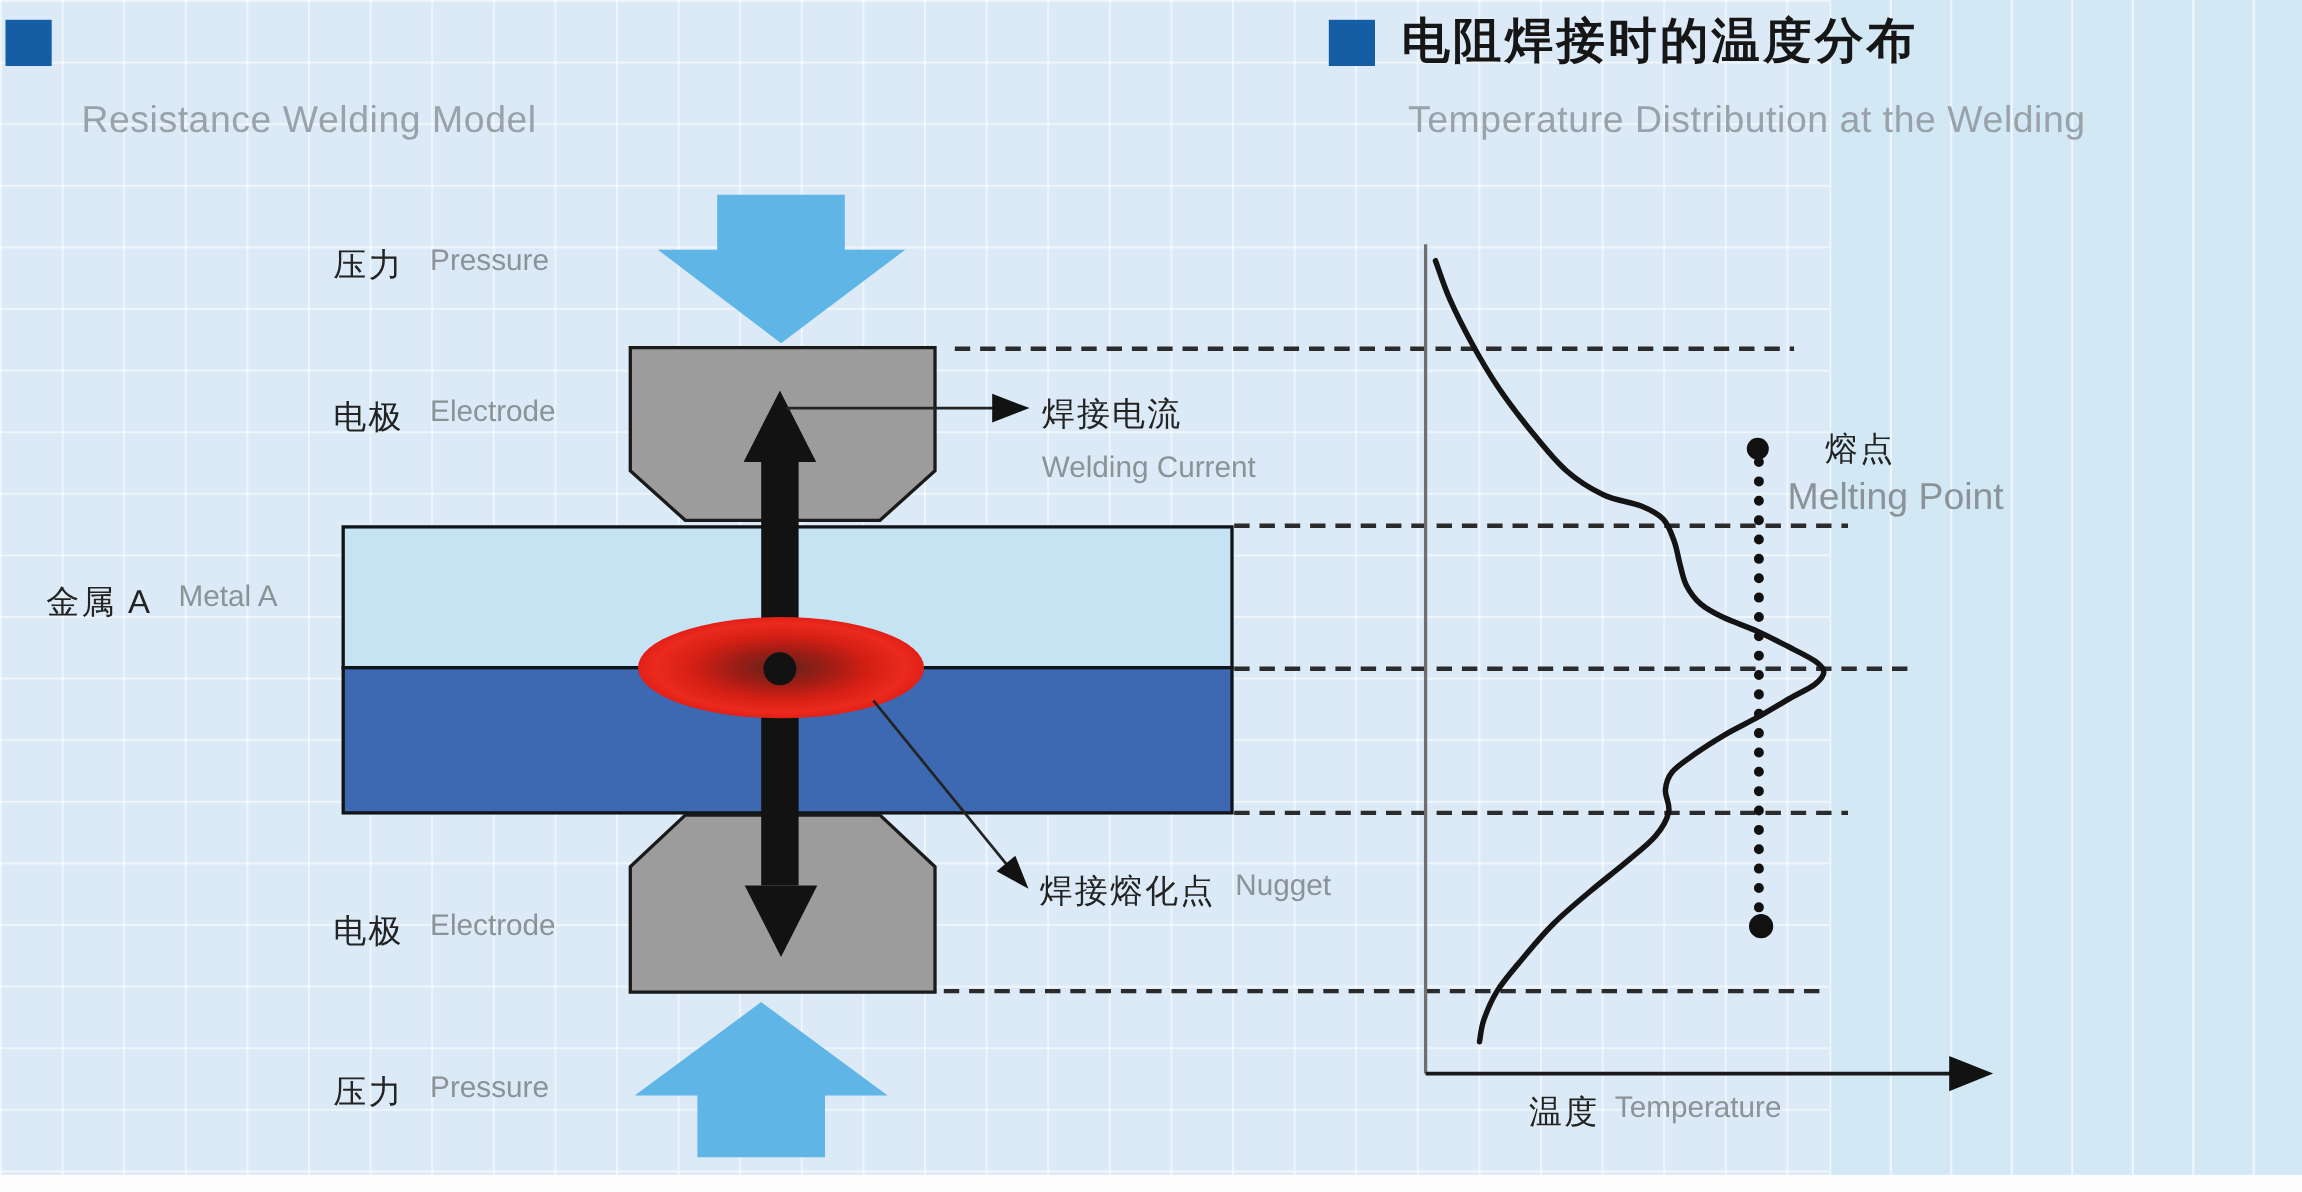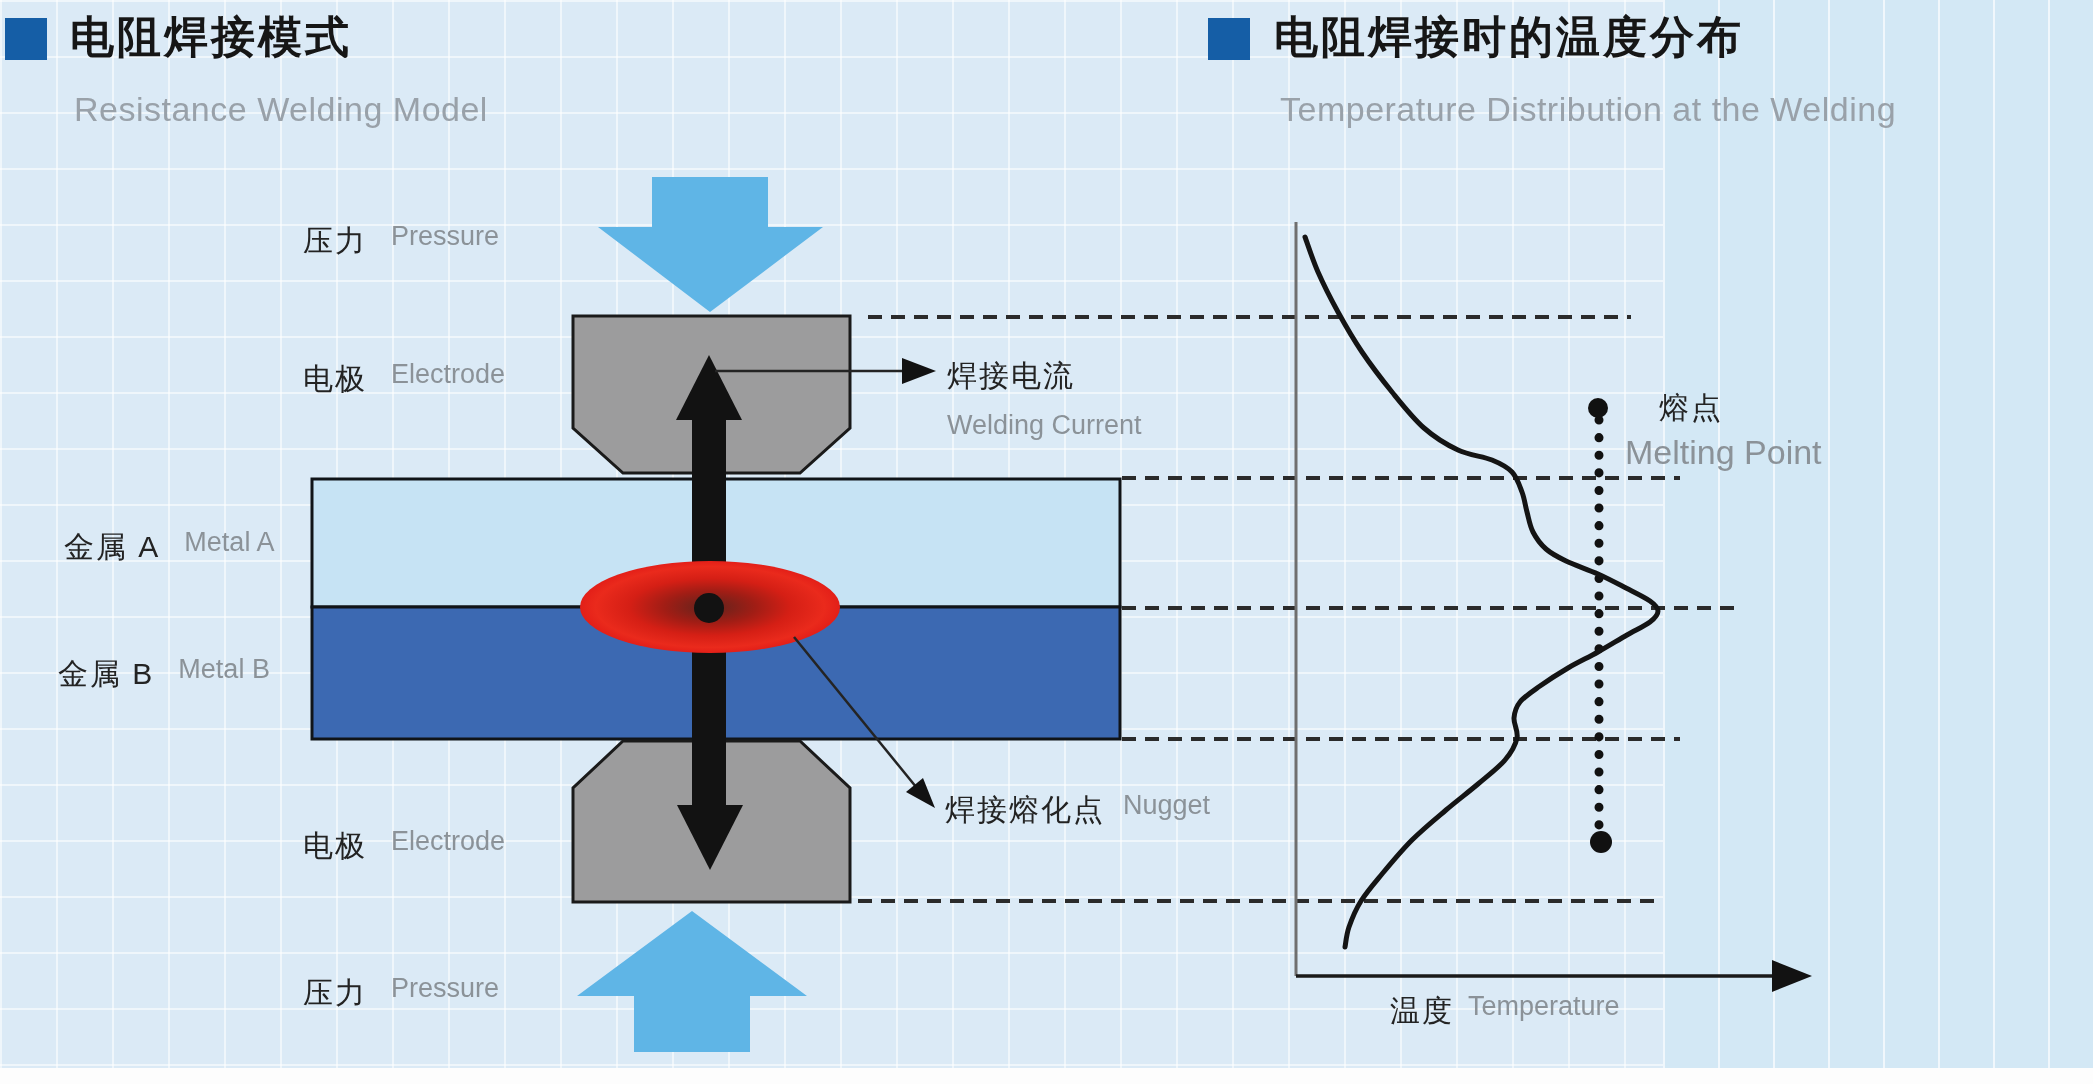--- a/index.html
+++ b/index.html
@@ -84,42 +84,37 @@
     <polygon points="1812,976 1772,960 1772,992" fill="#121212"></polygon>
 
     <line x1="1599" y1="420" x2="1599" y2="832" stroke="#111" stroke-width="9" stroke-linecap="round" stroke-dasharray="0.1 17.5"></line>
     <circle cx="1598" cy="408" r="10" fill="#111"></circle>
     <circle cx="1601" cy="842" r="11" fill="#111"></circle>
 
     <path id="temp-curve" d="M1305,237C1307.2,242.8 1312.5,259.5 1318,272C1323.5,284.5 1330.7,298.7 1338,312C1345.3,325.3 1353.0,338.7 1362,352C1371.0,365.3 1381.7,379.3 1392,392C1402.3,404.7 1413.0,418.3 1424,428C1435.0,437.7 1446.7,444.7 1458,450C1469.3,455.3 1483.0,456.3 1492,460C1501.0,463.7 1507.0,466.7 1512,472C1517.0,477.3 1519.5,485.3 1522,492C1524.5,498.7 1525.2,505.3 1527,512C1528.8,518.7 1529.8,525.8 1533,532C1536.2,538.2 1540.5,544.2 1546,549C1551.5,553.8 1557.3,556.8 1566,561C1574.7,565.2 1588.0,569.5 1598,574C1608.0,578.5 1617.3,583.5 1626,588C1634.7,592.5 1644.7,597.2 1650,601C1655.3,604.8 1658.0,607.5 1658,611C1658.0,614.5 1655.2,618.0 1650,622C1644.8,626.0 1635.7,630.0 1627,635C1618.3,640.0 1607.8,646.5 1598,652C1588.2,657.5 1577.7,662.3 1568,668C1558.3,673.7 1548.0,680.3 1540,686C1532.0,691.7 1524.3,696.7 1520,702C1515.7,707.3 1514.5,712.0 1514,718C1513.5,724.0 1518.5,731.0 1517,738C1515.5,745.0 1511.5,752.3 1505,760C1498.5,767.7 1487.8,775.7 1478,784C1468.2,792.3 1457.0,800.7 1446,810C1435.0,819.3 1422.7,829.3 1412,840C1401.3,850.7 1390.5,863.8 1382,874C1373.5,884.2 1366.5,892.2 1361,901C1355.5,909.8 1351.7,919.3 1349,927C1346.3,934.7 1345.7,943.7 1345,947" fill="none" stroke="#141414" stroke-width="5" stroke-linecap="round" stroke-linejoin="round"></path>
   </svg>
 
   <div class="title-sq" style="left:5px;top:18px;background:#155ea6;"></div>
-  <div class="txt h-title" style="left:70px;top:8px;">电阻焊接模式</div>
   <div class="txt h-sub" style="left:74px;top:90px;text-align:center;">Resistance Welding Model</div>
 
   <div class="title-sq" style="left:1208px;top:18px;background:#155ea6;"></div>
   <div class="txt h-title" style="left:1274px;top:8px;">电阻焊接时的温度分布</div>
   <div class="txt h-sub" style="left:1280px;top:90px;">Temperature Distribution at the Welding</div>
 
   <div class="txt lbl-row gap24" style="left:303px;top:221px;">
     <span class="zh">压力</span>
     <span class="en">Pressure</span>
   </div>
   <div class="txt lbl-row gap24" style="left:303px;top:359px;">
     <span class="zh">电极</span>
     <span class="en">Electrode</span>
   </div>
-  <div class="txt lbl-row gap24" style="left:64px;top:527px;">
+  <div class="txt lbl-row gap24" style="left:42px;top:527px;">
     <span class="zh">金属 A</span>
     <span class="en">Metal A</span>
-  </div>
-  <div class="txt lbl-row gap24" style="left:58px;top:654px;">
-    <span class="zh">金属 B</span>
-    <span class="en">Metal B</span>
   </div>
   <div class="txt lbl-row gap24" style="left:303px;top:826px;">
     <span class="zh">电极</span>
     <span class="en">Electrode</span>
   </div>
   <div class="txt lbl-row gap24" style="left:303px;top:973px;">
     <span class="zh">压力</span>
     <span class="en">Pressure</span>
   </div>
 

